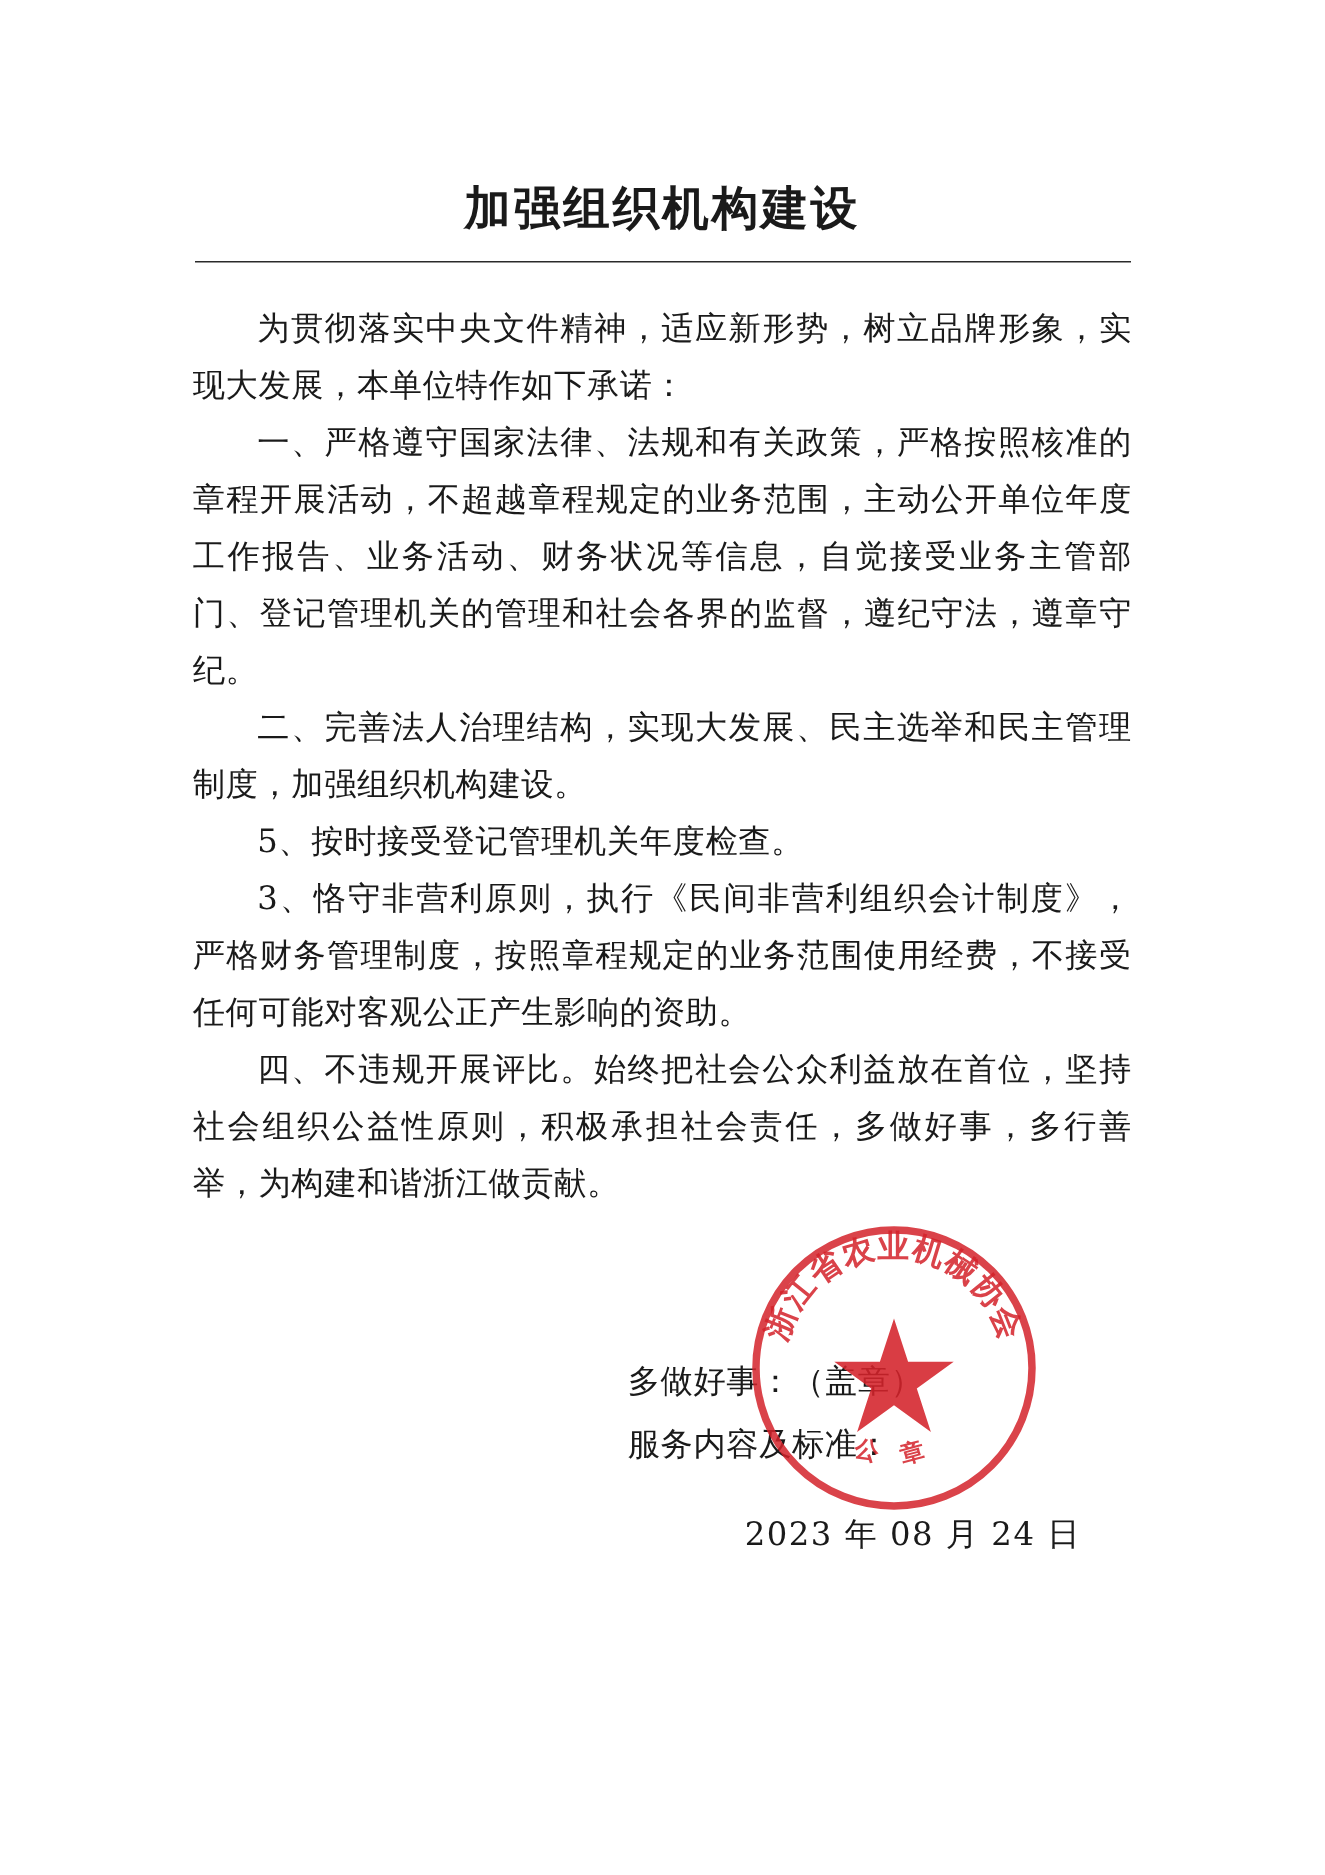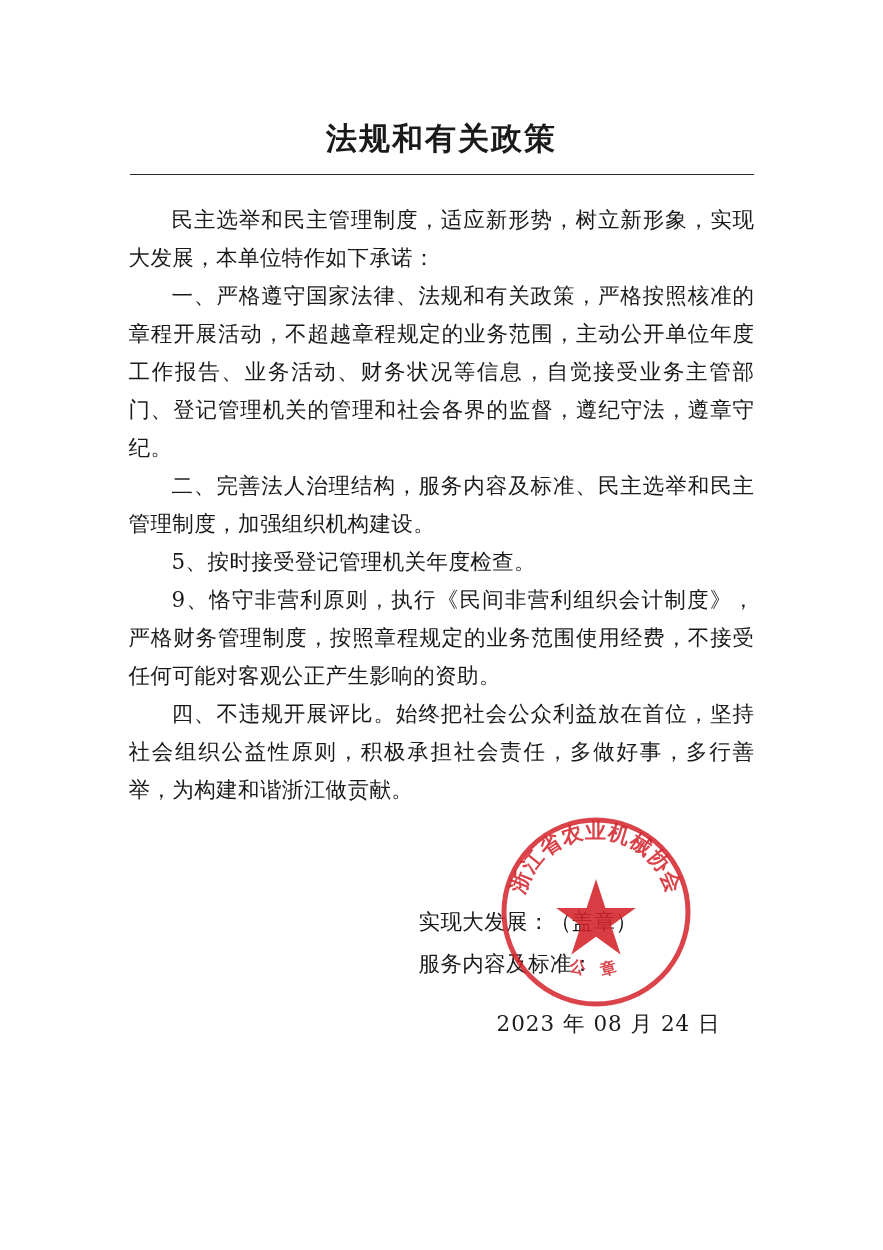--- a/index.html
+++ b/index.html
@@ -94,34 +94,34 @@
     font-size: 16px;
     fill: #d4222a;
     letter-spacing: 6px;
   }
 </style>
 </head>
 <body>
 
 <div class="page">
 
-  <h1 class="doc-title">法规和有关政策</h1>
+  <h1 class="doc-title">加强组织机构建设</h1>
   <hr class="title-rule">
 
   <div class="body-block">
-    <p class="para">民主选举和民主管理制度，适应新形势，树立新形象，实现大发展，本单位特作如下承诺：</p>
+    <p class="para">为贯彻落实中央文件精神，适应新形势，树立品牌形象，实现大发展，本单位特作如下承诺：</p>
     <p class="para">一、严格遵守国家法律、法规和有关政策，严格按照核准的章程开展活动，不超越章程规定的业务范围，主动公开单位年度工作报告、业务活动、财务状况等信息，自觉接受业务主管部门、登记管理机关的管理和社会各界的监督，遵纪守法，遵章守纪。</p>
-    <p class="para">二、完善法人治理结构，服务内容及标准、民主选举和民主管理制度，加强组织机构建设。</p>
+    <p class="para">二、完善法人治理结构，实现大发展、民主选举和民主管理制度，加强组织机构建设。</p>
     <p class="para">5、按时接受登记管理机关年度检查。</p>
-    <p class="para">9、恪守非营利原则，执行《民间非营利组织会计制度》，严格财务管理制度，按照章程规定的业务范围使用经费，不接受任何可能对客观公正产生影响的资助。</p>
+    <p class="para">3、恪守非营利原则，执行《民间非营利组织会计制度》，严格财务管理制度，按照章程规定的业务范围使用经费，不接受任何可能对客观公正产生影响的资助。</p>
     <p class="para">四、不违规开展评比。始终把社会公众利益放在首位，坚持社会组织公益性原则，积极承担社会责任，多做好事，多行善举，为构建和谐浙江做贡献。</p>
   </div>
 
   <div class="signature-block">
-    <div class="sig-line">实现大发展：（盖章）</div>
+    <div class="sig-line">多做好事：（盖章）</div>
     <div class="sig-line">服务内容及标准：</div>
     <div class="sig-date">2023 年 08 月 24 日</div>
 
     <div class="seal">
       <svg width="198" height="198" viewBox="0 0 198 198" xmlns="http://www.w3.org/2000/svg">
         <defs>
           <path id="sealArc" d="M 25,99 A 74,74 0 0 1 173,99"></path>
           <path id="sealArcBottom" d="M 36,99 A 63,63 0 0 0 162,99"></path>
         </defs>
         <circle cx="99" cy="99" r="92" fill="none" stroke="#d4222a" stroke-width="5" opacity="0.85"></circle>

